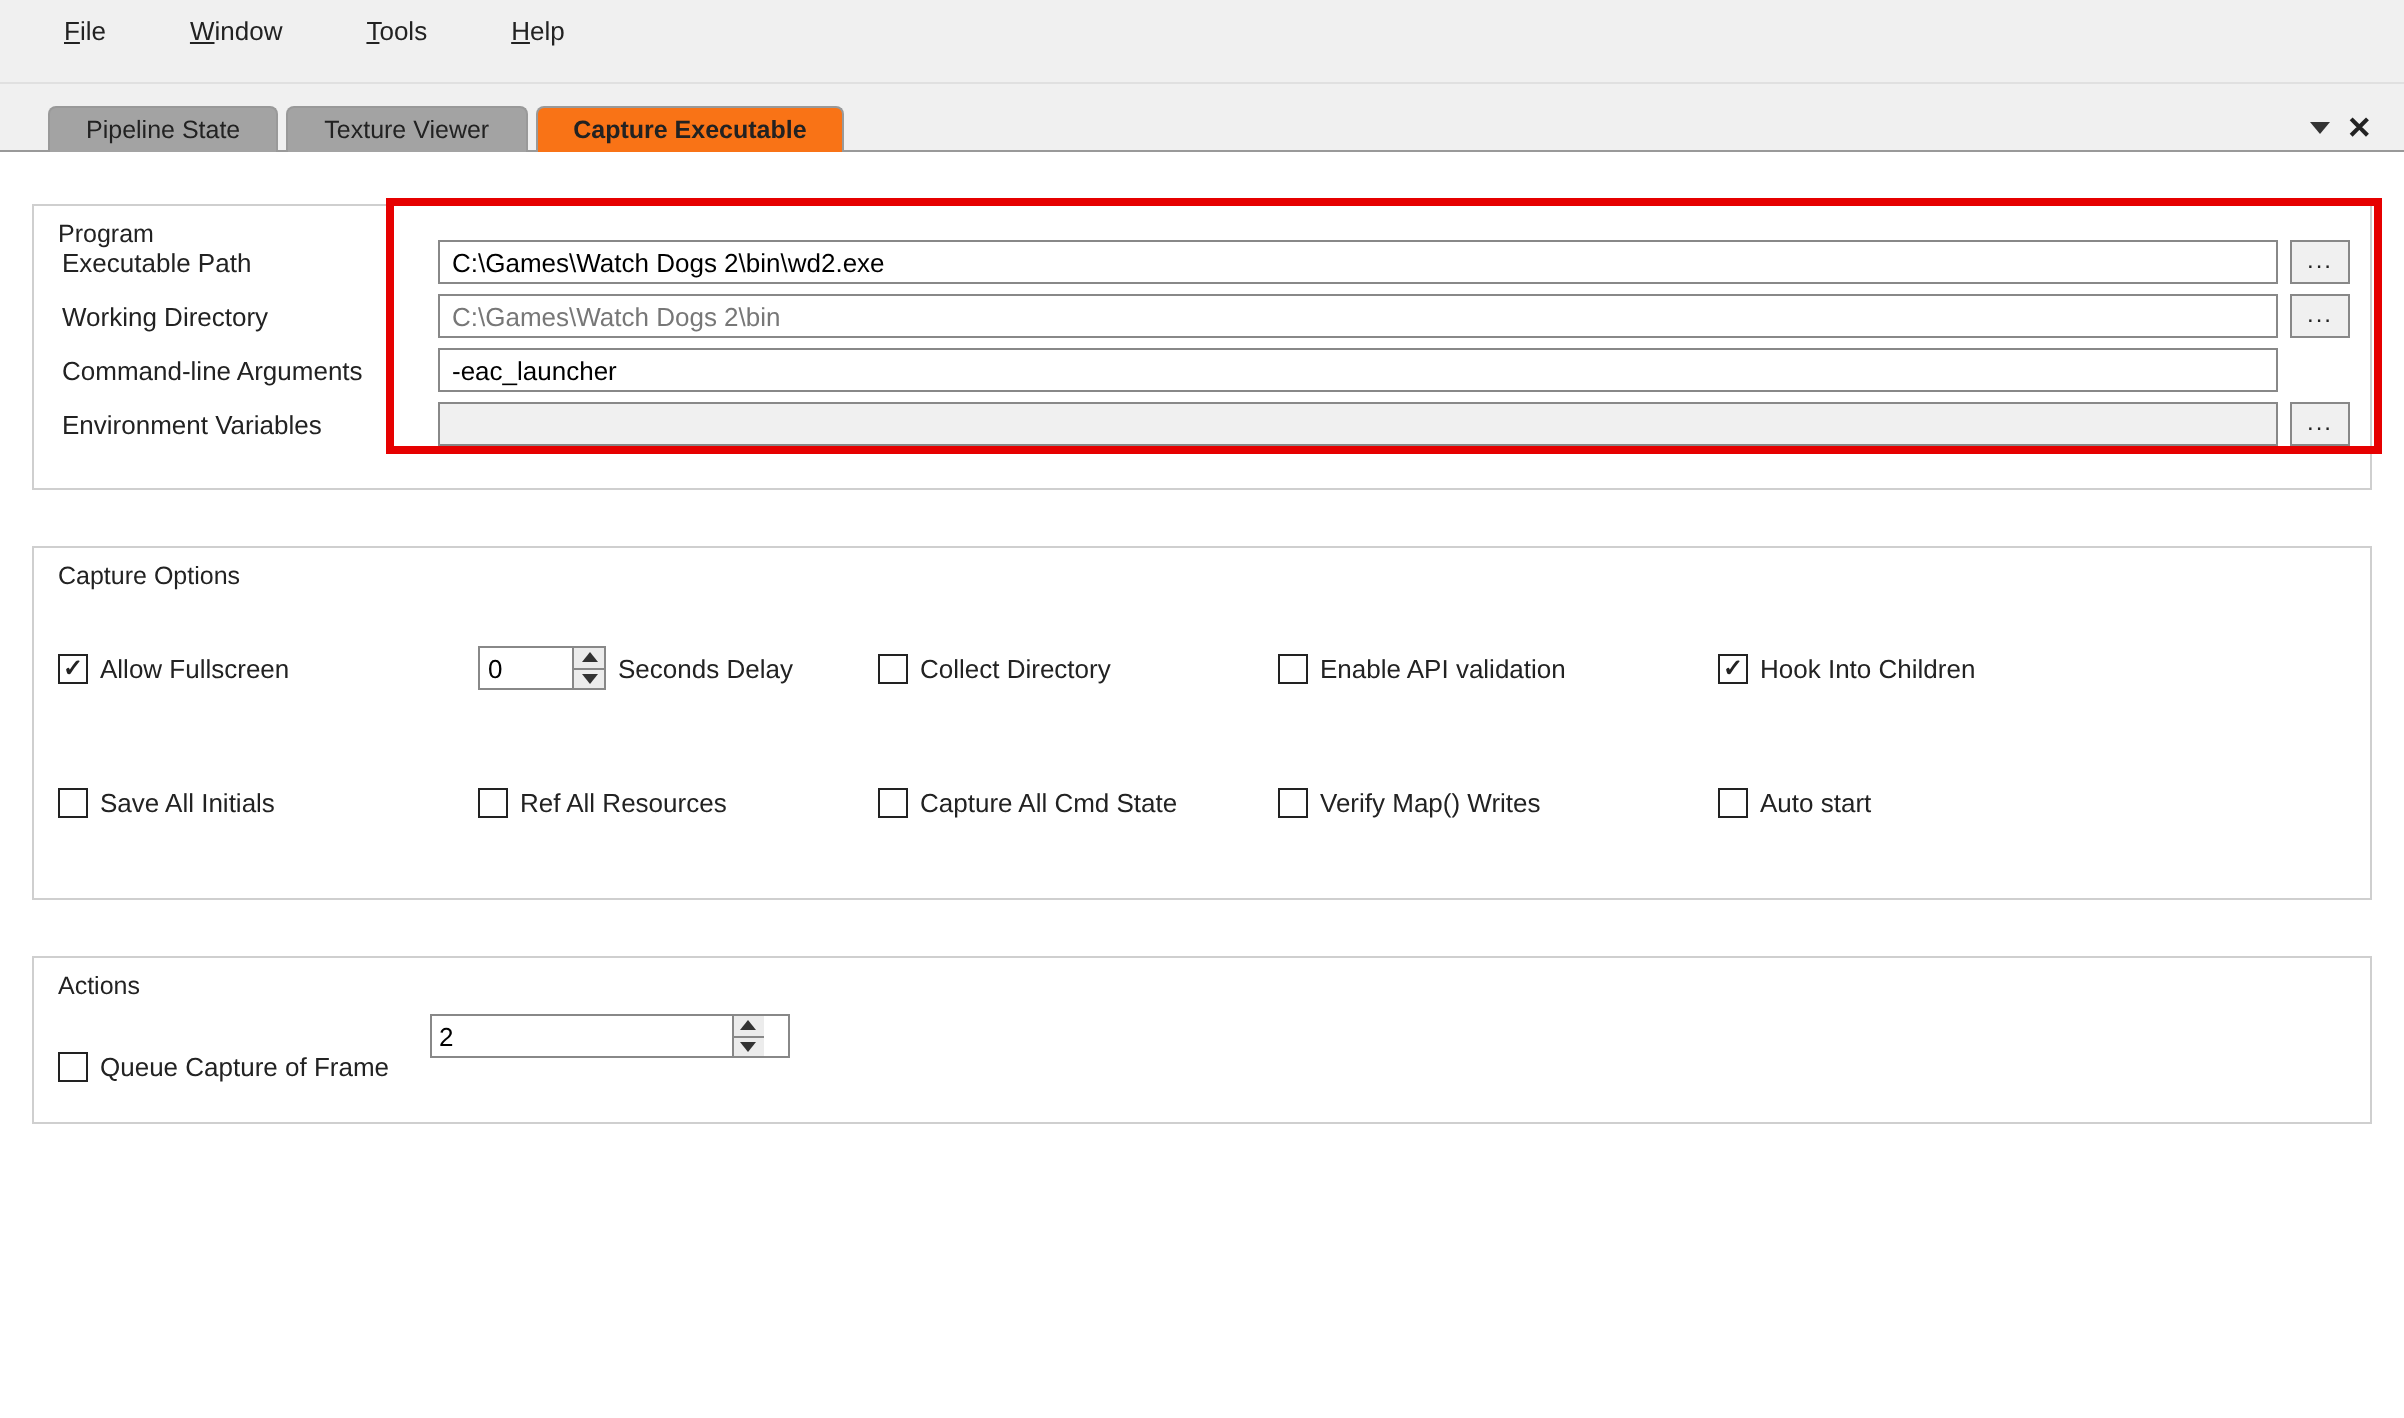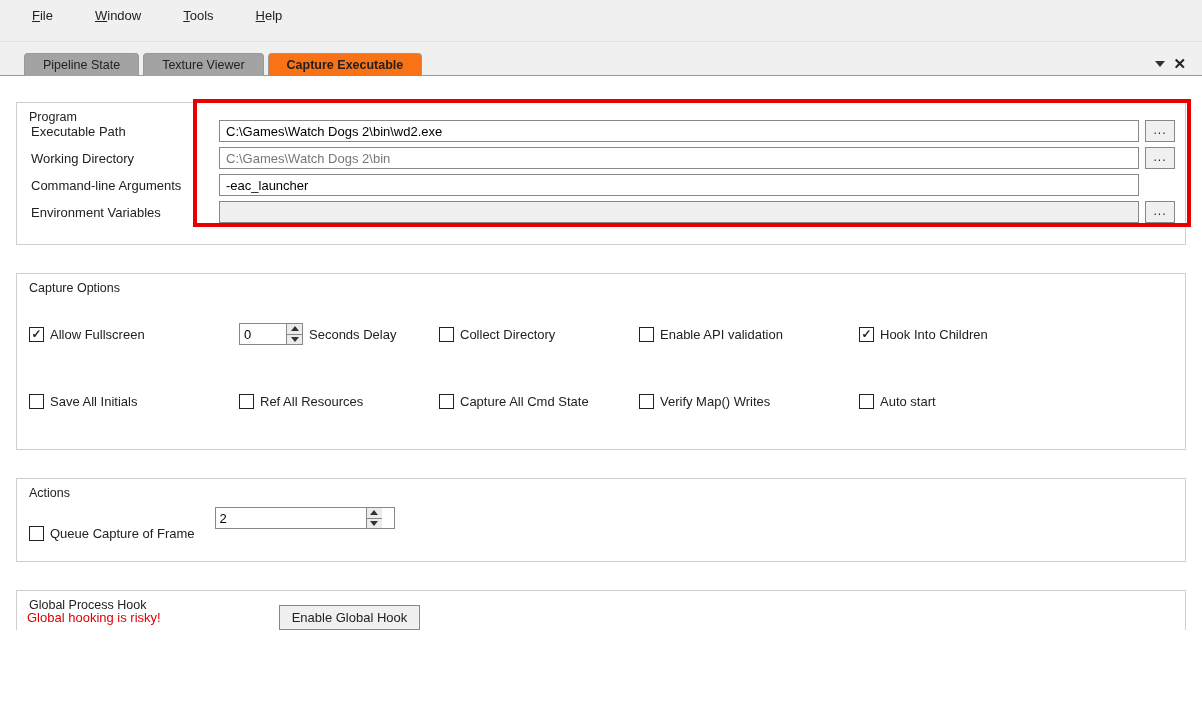--- a/index.html
+++ b/index.html
@@ -365,21 +365,14 @@
               <span class="tri-up"></span>
             </span>
           <span class="st">
               <span class="tri-down"></span>
             </span>
         </span>
       </span>
     </div>
   </div>
 
-  <div class="group partial-bottom" style="padding-bottom:0;">
-    <div class="legend">Global Process Hook</div>
-    <div style="display:flex; align-items:center; gap:110px; padding-top:2px;">
-      <span class="risk-text">Global hooking is risky!</span>
-      <span class="hook-btn">Enable Global Hook</span>
-    </div>
-  </div>
 
 </div>
 
 </body></html>

